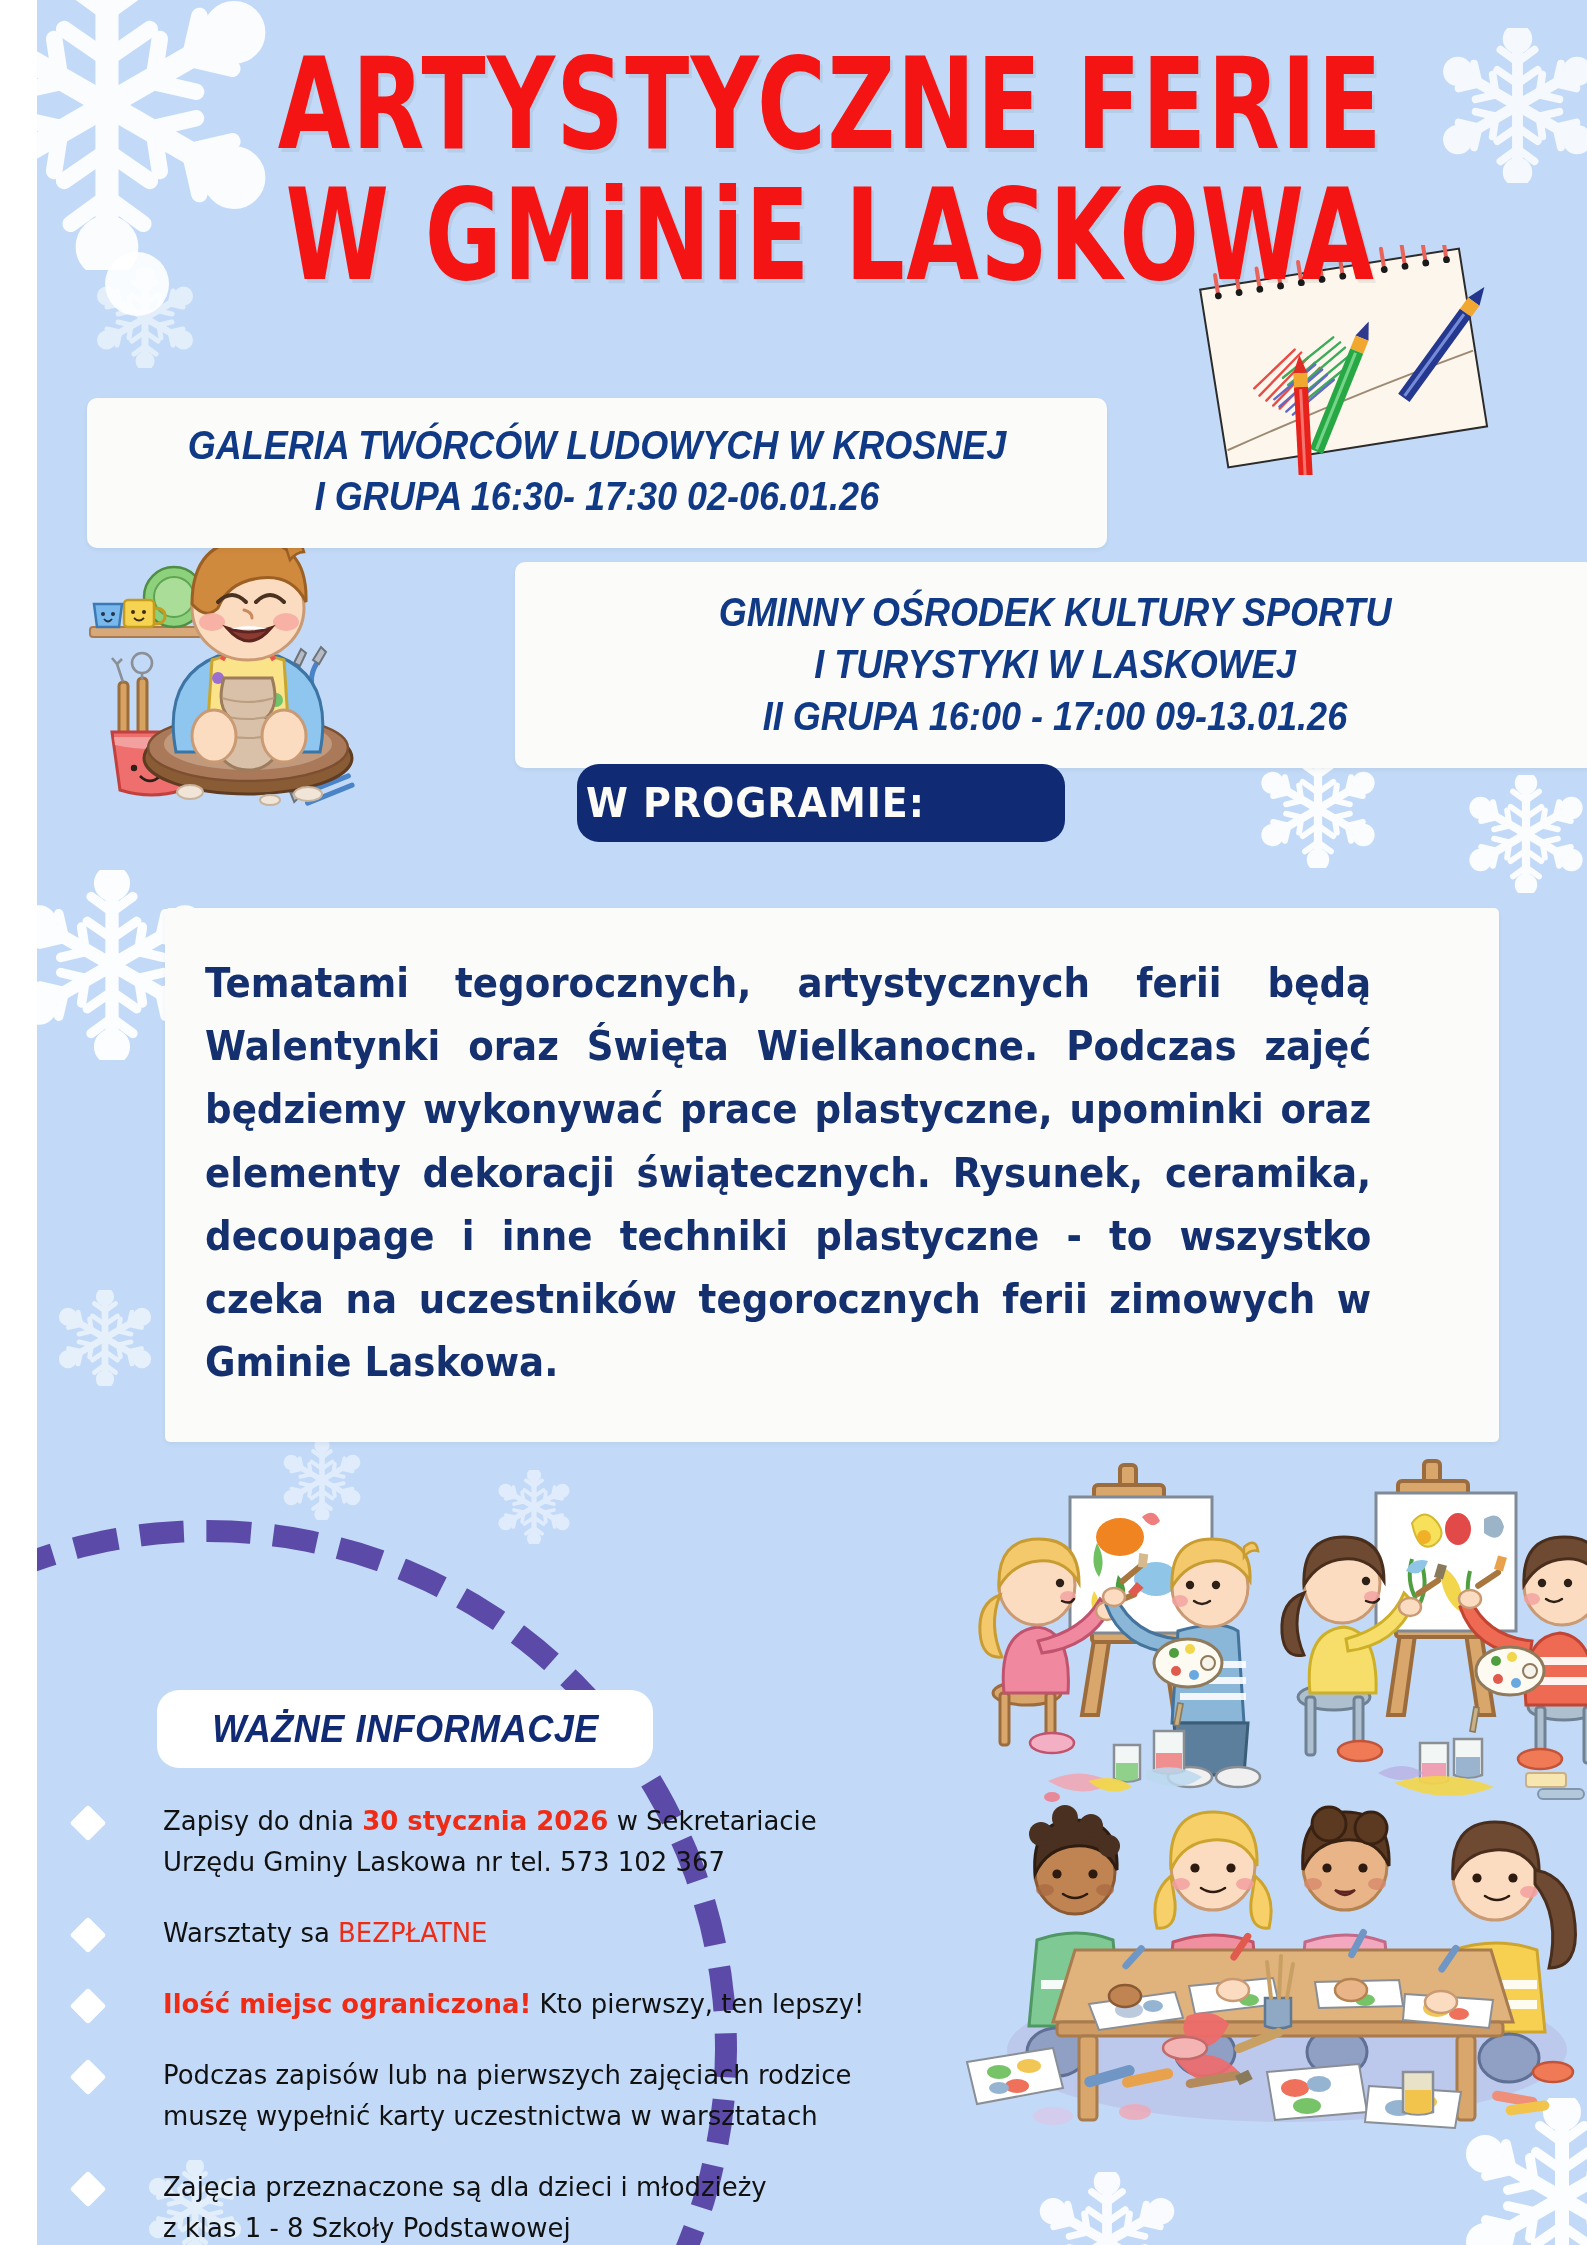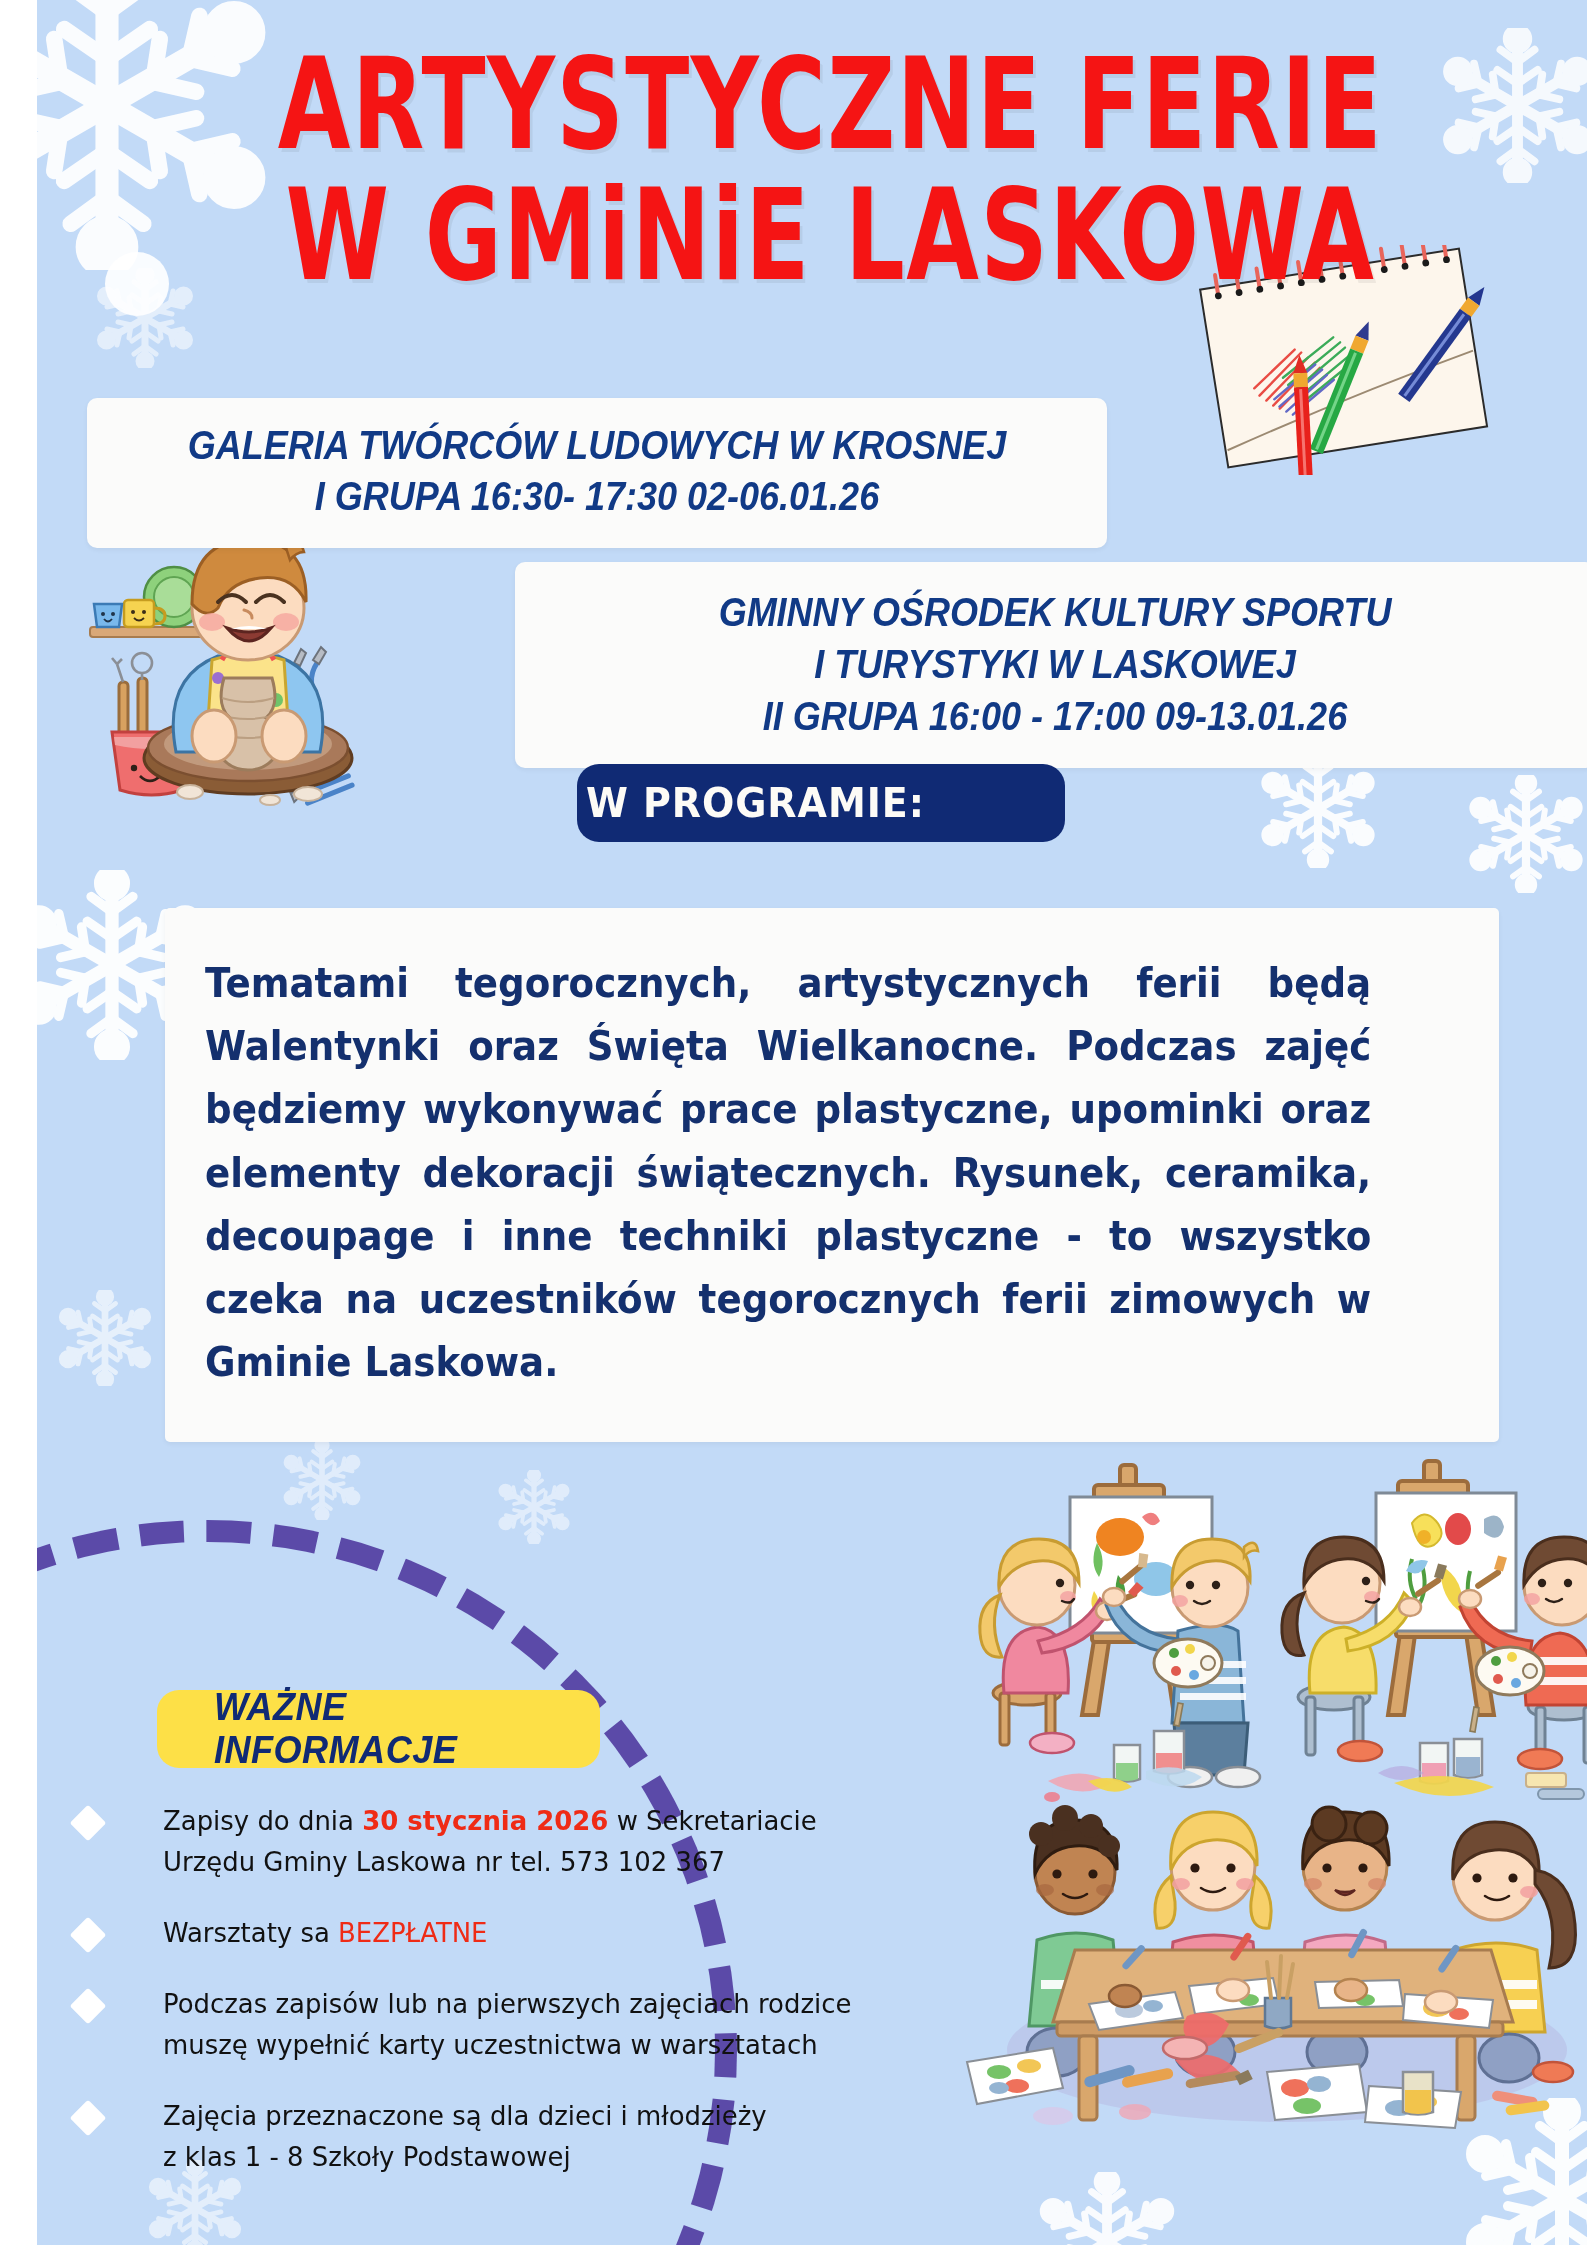--- a/index.html
+++ b/index.html
@@ -151,29 +151,28 @@
     transform: scaleX(0.93);
     transform-origin: left center;
     margin: 0;
   }
 
   
   #card-wazne {
     position: absolute;
     left: 120px;
     top: 1690px;
-    width: 396px;
+    width: 496px;
     height: 78px;
-    background: #fde047;
+    background: #ffffff;
     border-radius: 22px;
     display: flex;
     align-items: center;
     justify-content: center;
     z-index: 6;
-    padding-left: 47px;
   }
   #card-wazne .wazne-text {
     font-family: "Liberation Sans", sans-serif;
     font-weight: 700;
     font-style: italic;
     color: #102a74;
     font-size: 38px;
     letter-spacing: 0.5px;
     transform: scaleX(0.95);
   }
@@ -873,20 +872,24 @@
   <div class="info-item">
         <span class="bullet-diamond"></span>
         <div class="info-text"><span>Zapisy do dnia </span><span class="accent-red">30 stycznia 2026</span><span> w Sekretariacie</span><br><span>Urzędu Gminy Laskowa nr tel. 573 102 367</span></div>
       </div>
       <div class="info-item">
         <span class="bullet-diamond"></span>
         <div class="info-text"><span>Warsztaty sa </span><span class="accent-red-plain">BEZPŁATNE</span></div>
       </div>
       <div class="info-item">
         <span class="bullet-diamond"></span>
+        <div class="info-text"><span class="accent-red">Ilość miejsc ograniczona!</span><span> Kto pierwszy, ten lepszy!</span></div>
+      </div>
+      <div class="info-item">
+        <span class="bullet-diamond"></span>
         <div class="info-text"><span>Podczas zapisów lub na pierwszych zajęciach rodzice</span><br><span>muszę wypełnić karty uczestnictwa w warsztatach</span></div>
       </div>
       <div class="info-item">
         <span class="bullet-diamond"></span>
         <div class="info-text"><span>Zajęcia przeznaczone są dla dzieci i młodzieży</span><br><span>z klas 1 - 8 Szkoły Podstawowej</span></div>
       </div>
     </div>
 
 </div>
 

